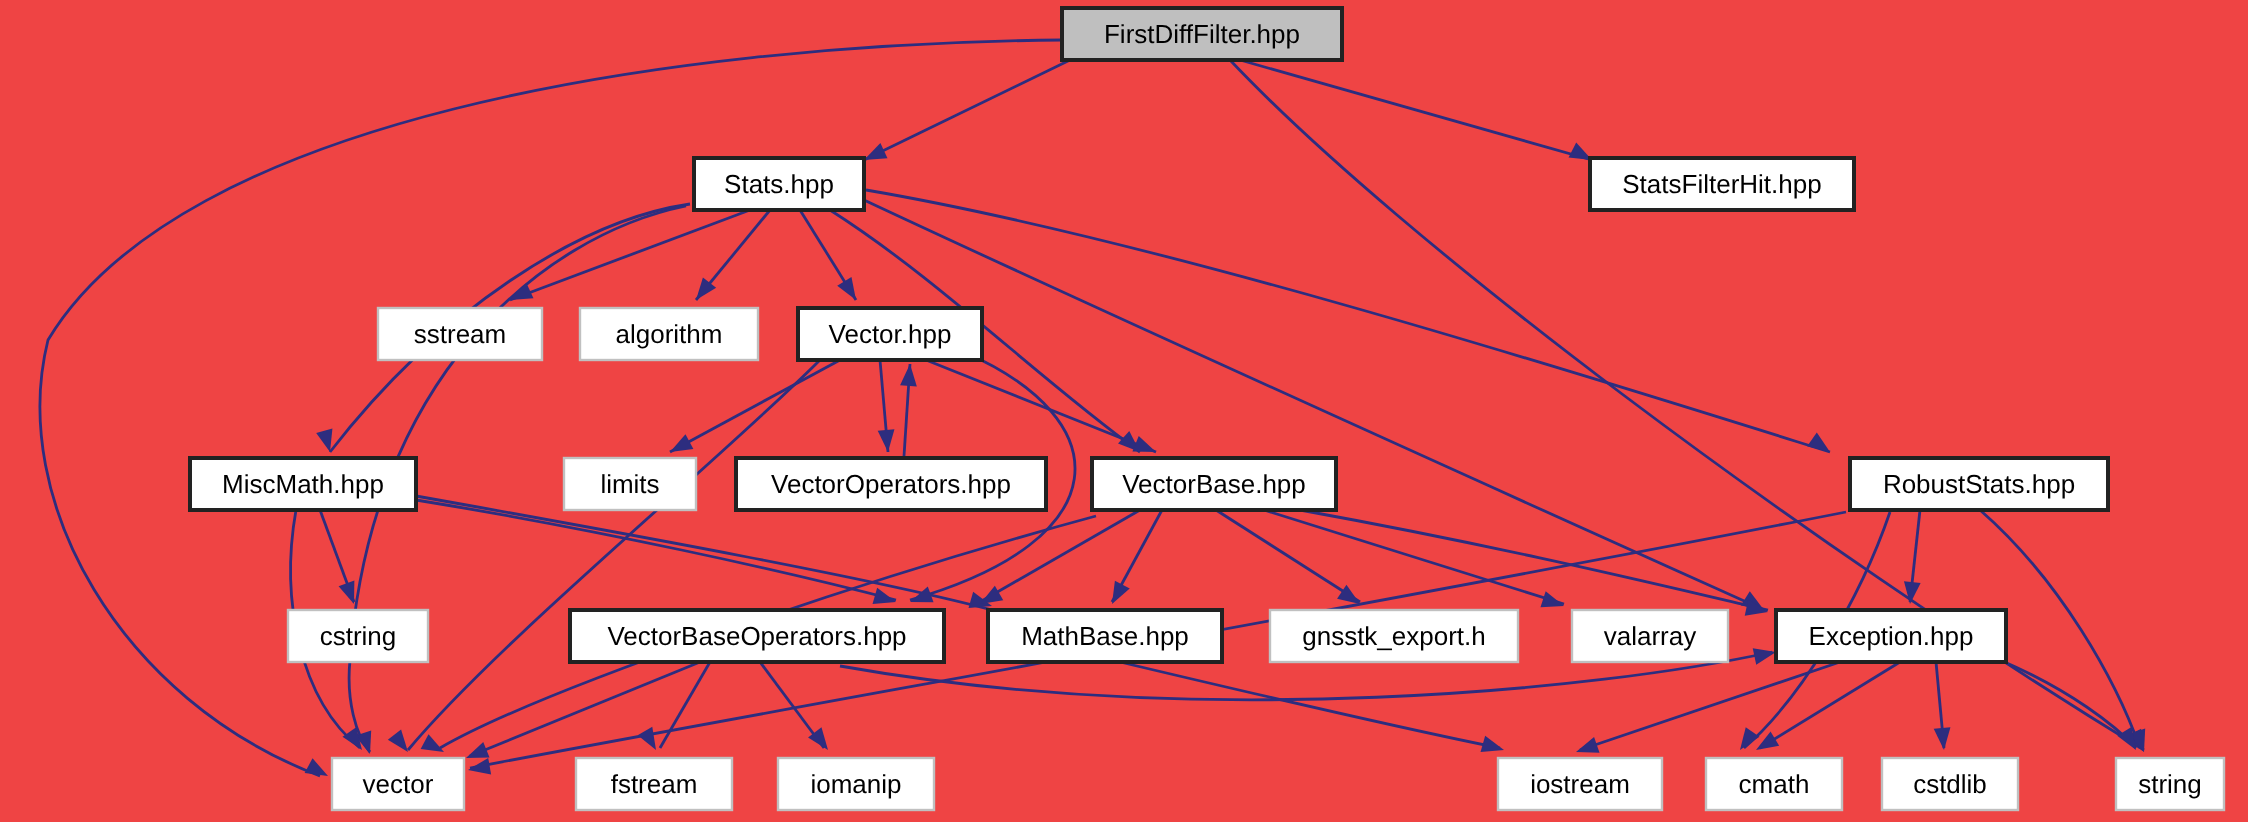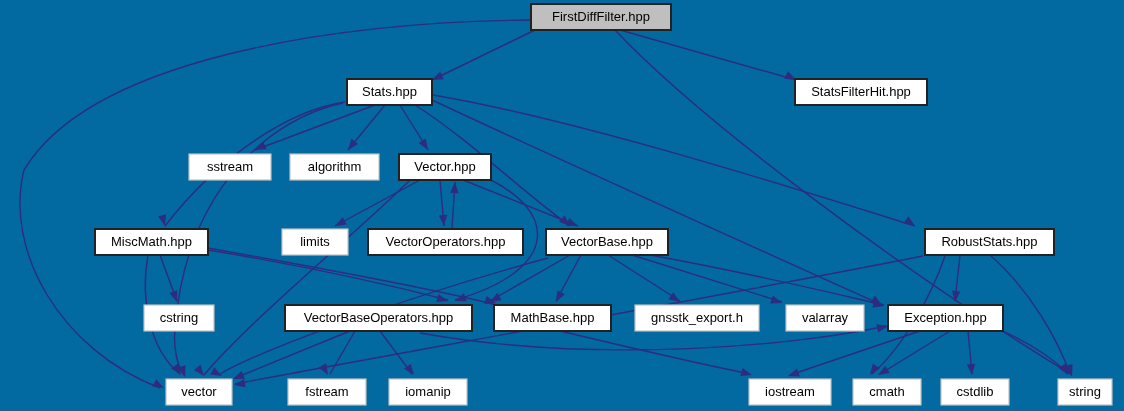--- a/index.html
+++ b/index.html
@@ -4,21 +4,21 @@
 <style>
   html, body {
     margin: 0;
     padding: 0;
     background: #ffffff;
   }
   #graph-root {
     position: relative;
     width: 1124px;
     height: 411px;
-    background: #0369a1;
+    background: #ef4444;
     font-family: "Liberation Sans", sans-serif;
   }
   svg#graph-svg {
     position: absolute;
     left: 0;
     top: 0;
     width: 1124px;
     height: 411px;
     overflow: visible;
   }

